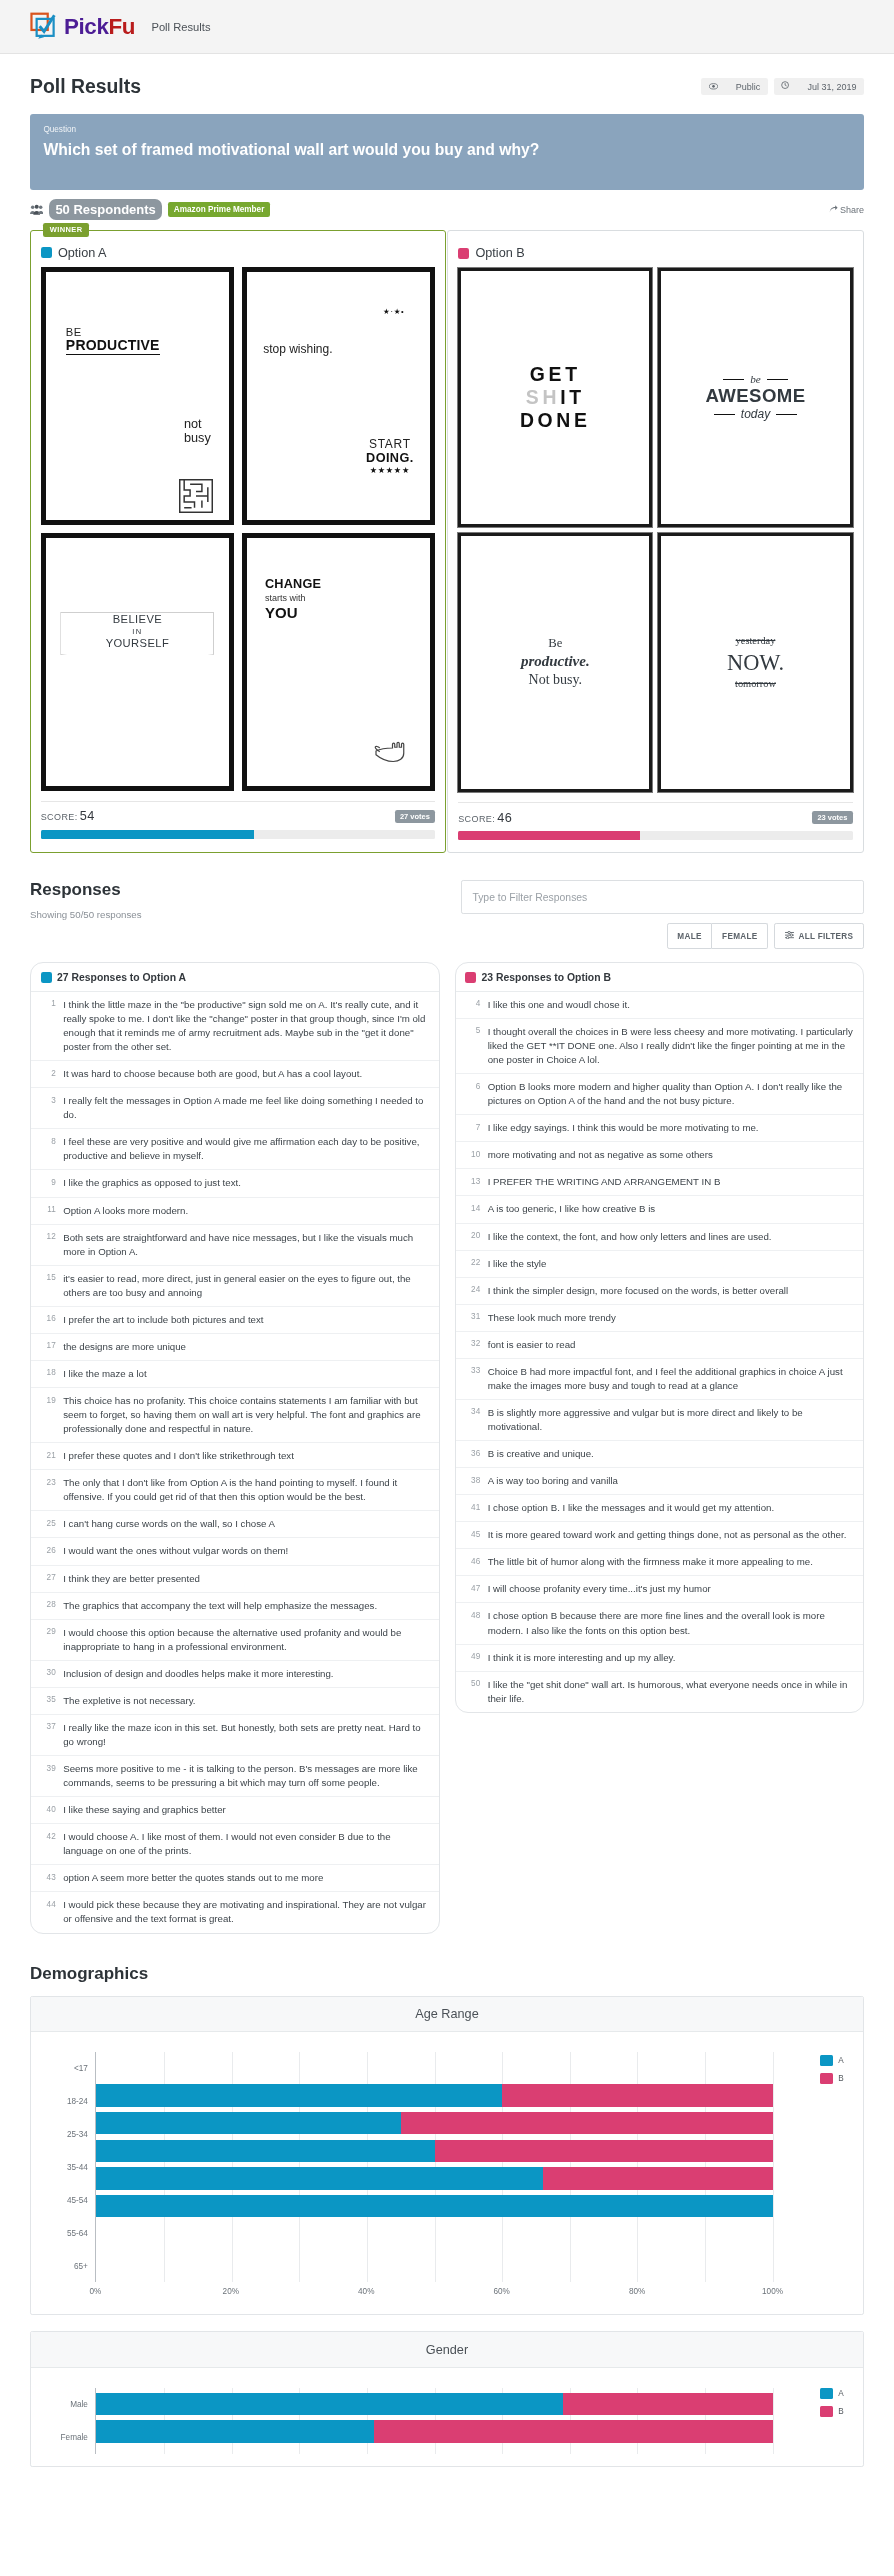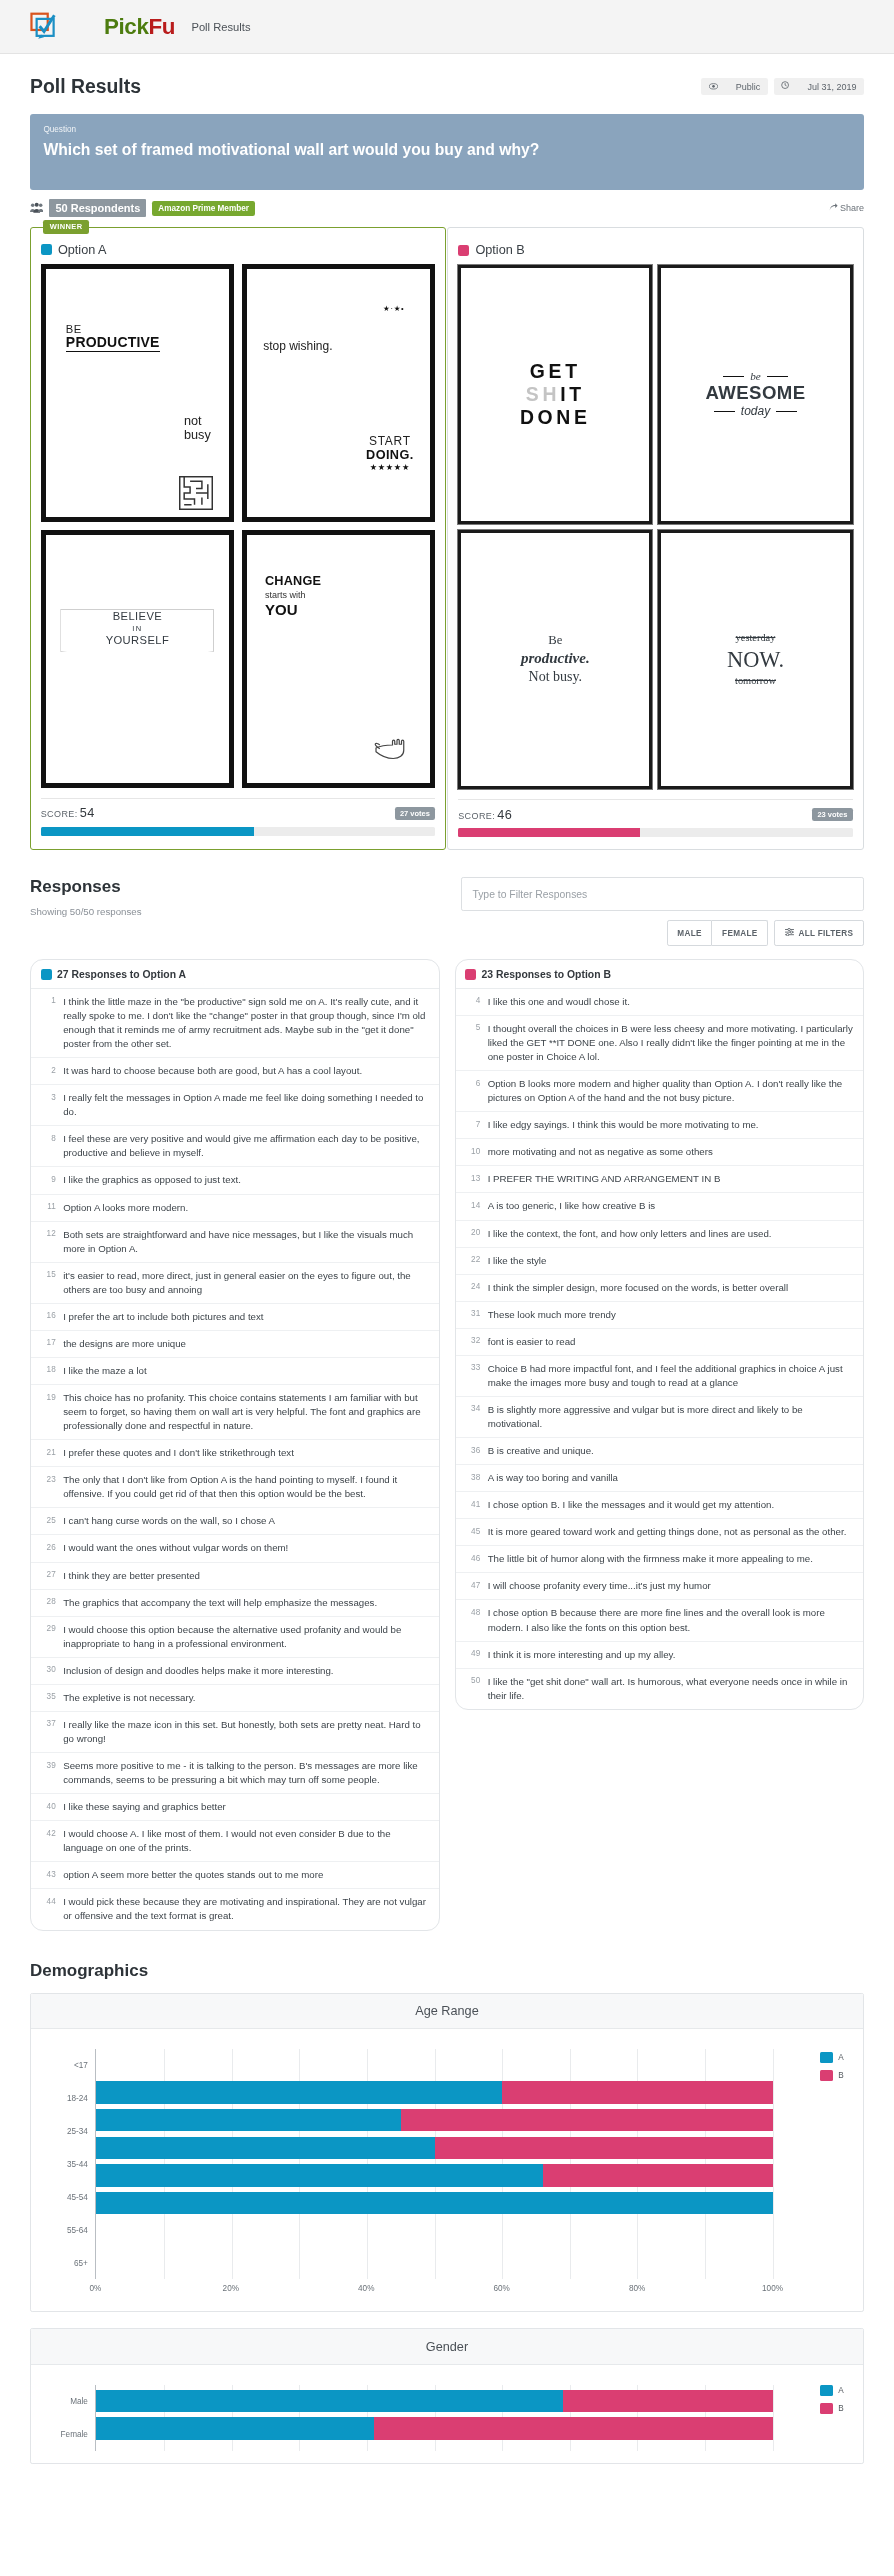--- a/index.html
+++ b/index.html
@@ -17,21 +17,21 @@
     height:54px;
     background:#f4f4f4;
     border-bottom:0.7px solid #e3e3e3;
     display:flex;
     align-items:center;
     padding:0 30px;
   }
   .logo { display:flex; align-items:center; gap:0; }
   .logo-mark { width:31px; height:30px; position:relative; margin-right:3px; }
   .logo-text { font-size:22.4px; font-weight:bold; letter-spacing:-0.4px; }
-  .logo-pick { color:#4d7c0f;margin-left:40px; }
+  .logo-pick { color:#4c1d95; }
   .logo-fu { color:#b91c1c; }
   .topbar-title { margin-left:16.4px; font-size:11.2px; color:#4b5157; }
 
   
   .page { padding:0 30px; }
   .page-head {
     display:flex; align-items:center; justify-content:space-between;
     padding:21px 0 13.4px 0;
   }
   .page-title { font-size:19.4px; font-weight:bold; color:#2d3338; margin:0; }
@@ -48,22 +48,22 @@
   }
   .question-label { font-size:8.2px; opacity:.88; margin-bottom:6.7px; }
   .question-text { font-size:15.7px; font-weight:bold; line-height:1.25; }
 
   .respondent-row {
     display:flex; align-items:center; gap:6px;
     padding:9px 0 10.4px 0;
   }
   .people-icon { width:13.4px; height:12px; position:relative; display:inline-block; }
   .tag-grey {
-    background:#8d979f; color:#fff; font-size:11px; font-weight:bold;
-    padding:3px 6px; border-radius:1px;
+    background:#8d979f; color:#fff; font-size:13px; font-weight:bold;
+    padding:3px 6px; border-radius:7px;
   }
   .tag-green {
     background:#77a82f; color:#fff; font-size:8.2px; font-weight:bold;
     padding:3px 6px; border-radius:2.2px;
   }
   .share-link {
     margin-left:auto; font-size:9px; color:#6b7279;
     display:flex; align-items:center; gap:2px;
   }
 

